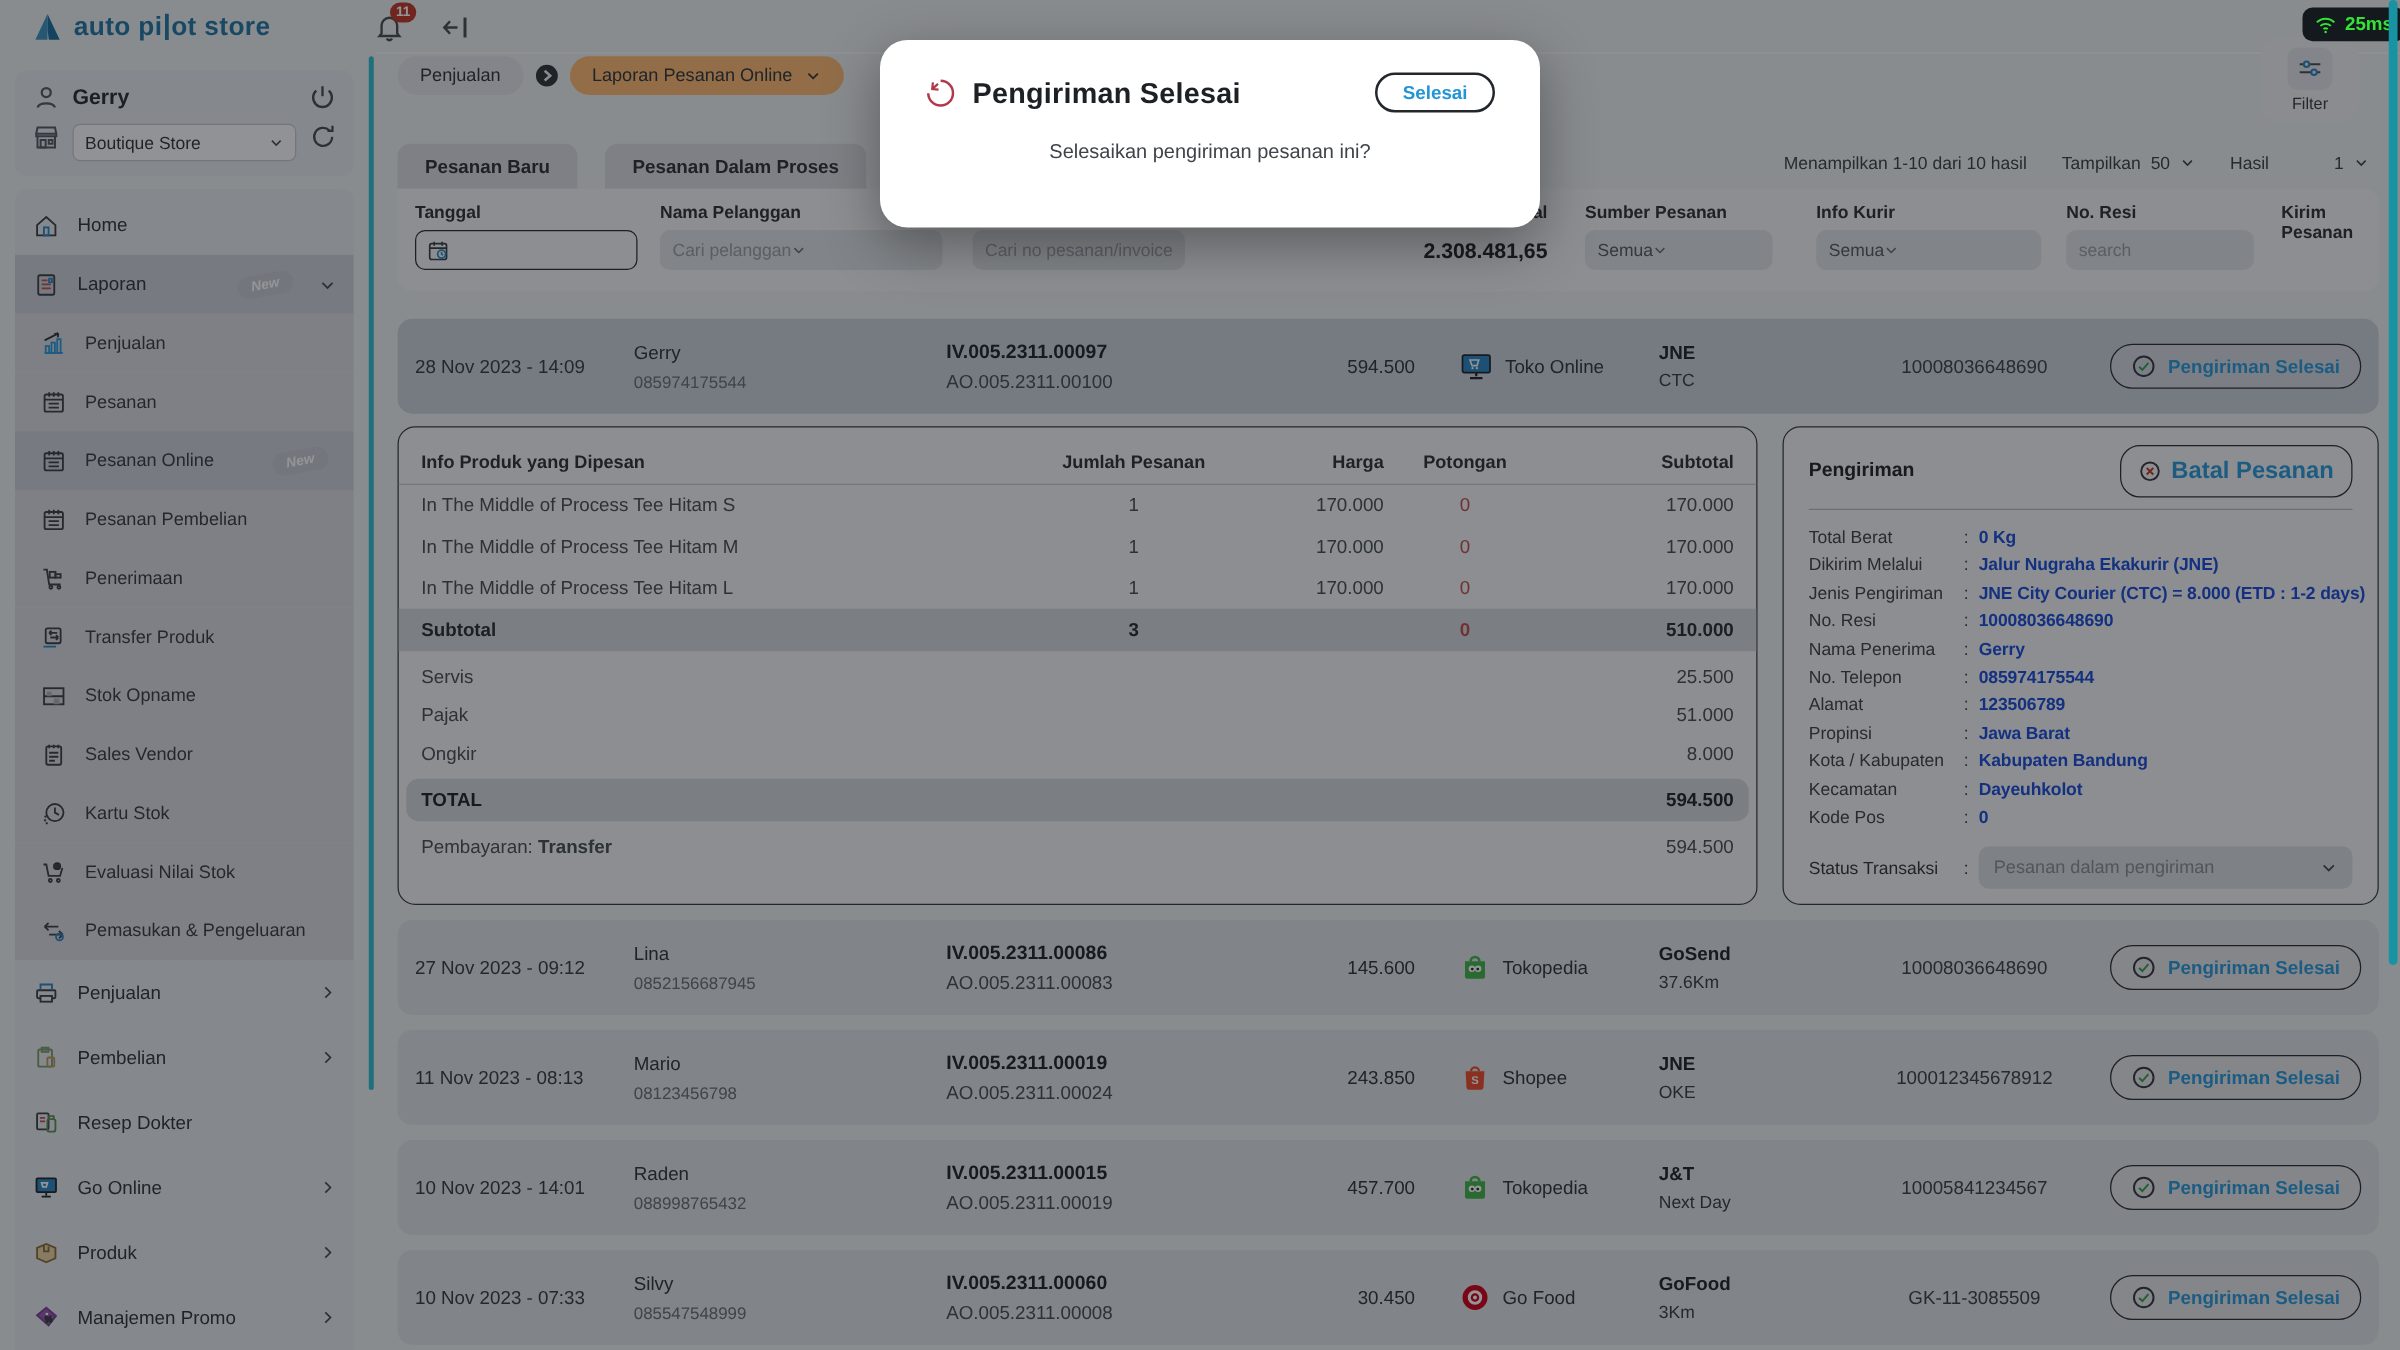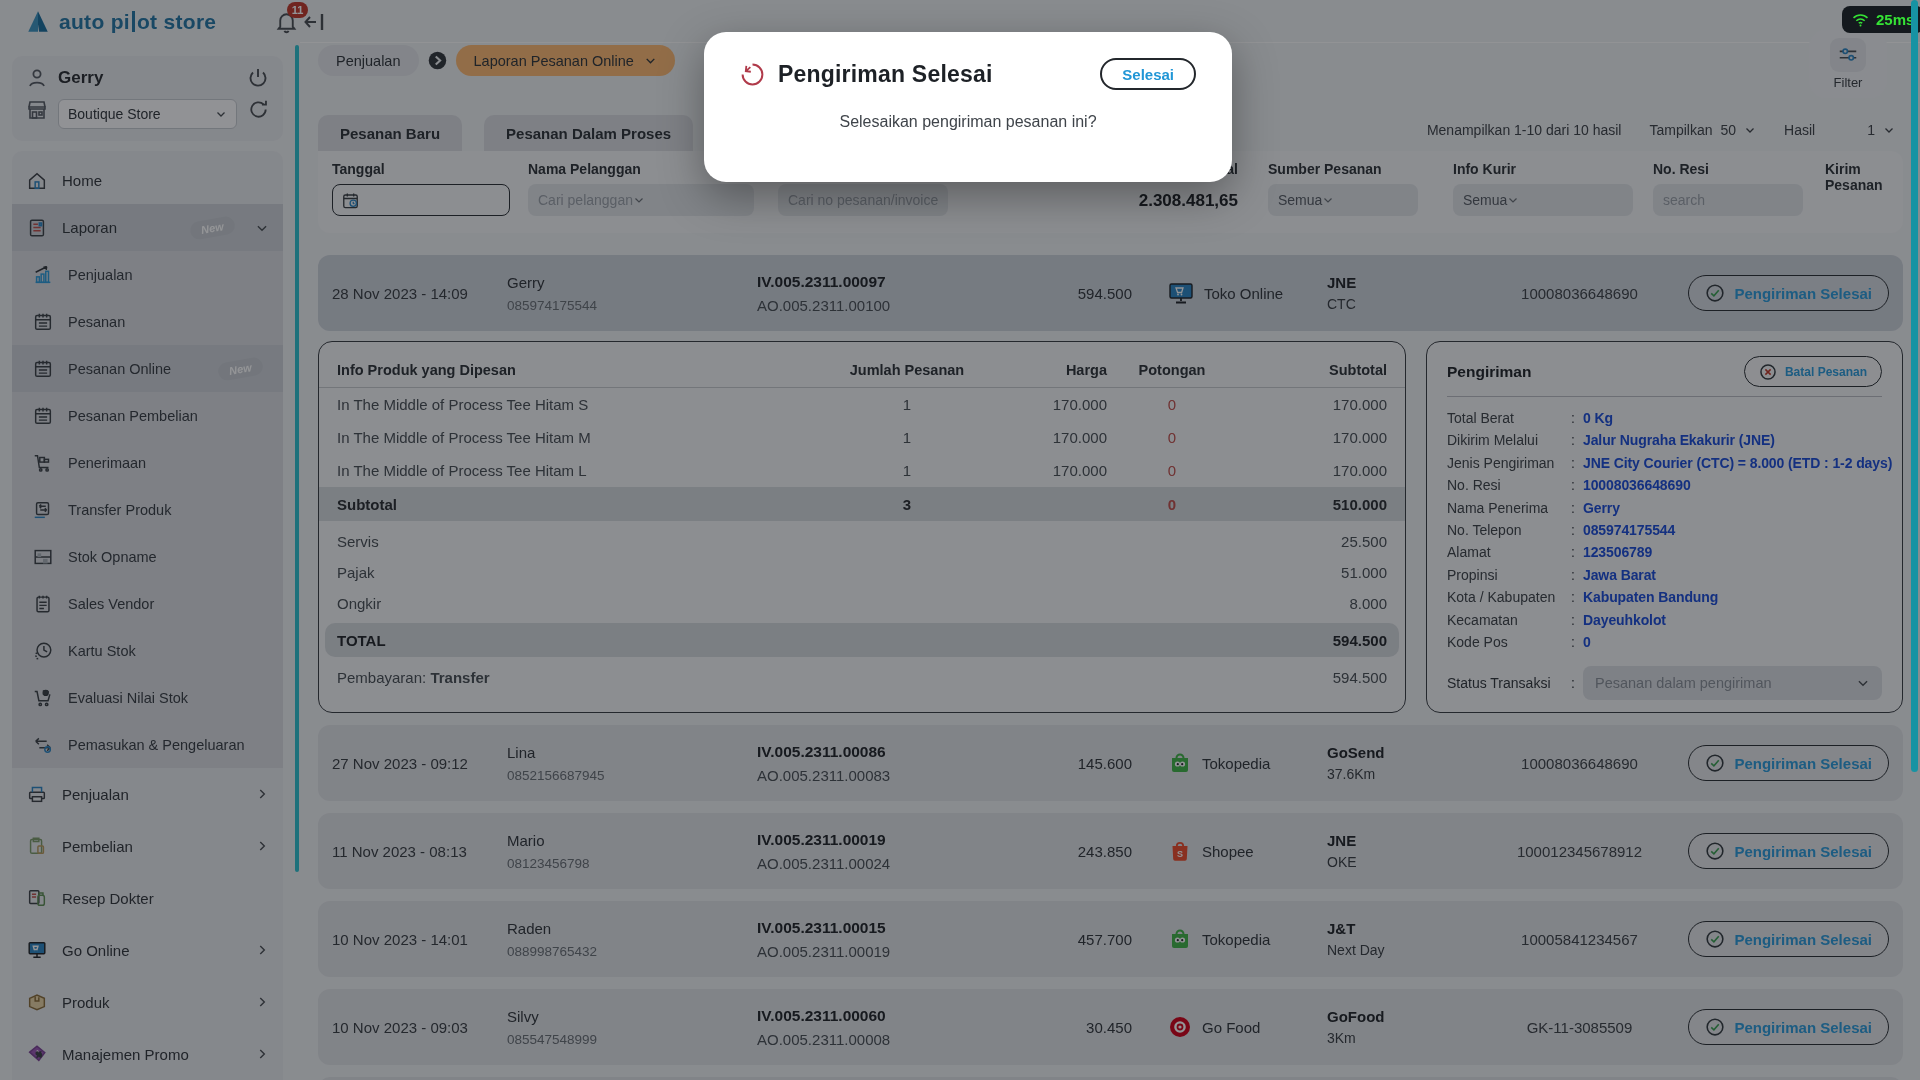--- a/index.html
+++ b/index.html
@@ -2,21 +2,21 @@
 <html><head>
 <meta charset="utf-8">
 <style>
   *{box-sizing:border-box;margin:0;padding:0}
   html,body{width:1920px;height:1080px;overflow:hidden}
   body{background:#eef0f3;font-family:"Liberation Sans",sans-serif;position:relative;color:#33383e}
   .icn{display:inline-flex;align-items:center;justify-content:center;flex:0 0 auto}
   .icn svg{display:block}
 
   
-  .topbar{position:absolute;left:0;top:0;width:100%;height:43px;display:flex;align-items:center;padding-left:25px;gap:3px}
+  .topbar{position:absolute;left:0;top:0;width:100%;height:43px;display:flex;align-items:center;padding-left:25px;gap:28px}
   .logo{display:flex;align-items:center;gap:8px}
   .logo-text{font-size:21px;font-weight:700;color:#2678a6;letter-spacing:.3px;display:flex;align-items:center}
   .logo-bar{width:3px;height:21px;background:#2678a6;margin:0 2px;display:inline-block}
   .bell{position:relative;margin-left:55px}
   .bell .badge{position:absolute;top:-7px;right:-9px;background:#c0392b;color:#fff;font-size:11px;font-weight:700;border-radius:9px;padding:2px 5px;min-width:18px;text-align:center}
   .topline{position:absolute;left:300px;right:0;top:42px;height:1px;background:rgba(255,255,255,.85)}
 
   
   .sidebar{position:absolute;left:12px;top:56px;width:271px}
   .user-card{background:#e7e9ed;border-radius:10px;padding:10px 12px 12px}
@@ -88,21 +88,21 @@
   .prow{height:33px;font-size:15px;color:#4a5057}
   .tc{text-align:center}.tr{text-align:right}
   .red{color:#c0504d}
   .prow.band{background:#d5d9dd;font-weight:700;color:#2b2f34;height:34px}
   .feerow{display:grid;grid-template-columns:1fr 150px;padding:0 18px;height:31px;align-items:center;font-size:15px;color:#4a5057}
   .totalband{margin:4px 6px 6px;background:#d5d9dd;border-radius:10px;height:34px;display:grid;grid-template-columns:1fr 156px;padding:0 12px;align-items:center;font-weight:700;color:#23272c;font-size:15px}
   .payrow{display:grid;grid-template-columns:1fr 150px;padding:6px 18px 0;align-items:center;font-size:15px;color:#4a5057}
   .p-right{width:477px;padding:14px 20px 12px}
   .pr-head{display:flex;align-items:center;justify-content:space-between}
   .pr-title{font-size:15.5px;font-weight:700;color:#22262b}
-  .pill-btn.small{height:31px;border-radius:16px;padding:0 14px;font-size:12px;gap:8px}
+  .pill-btn.small{height:42px;border-radius:16px;padding:0 14px;font-size:19px;gap:8px}
   .pr-line{border-bottom:1.4px solid #b9bcc2;margin-top:9px}
   .shiprows{margin-top:10px}
   .shiprow{display:grid;grid-template-columns:124px 12px 1fr;font-size:14px;line-height:22.4px}
   .shiprow .sl{color:#3f444a}.shiprow .sc{color:#3f444a}
   .shiprow .sv{font-weight:700;color:#1d4ed8;white-space:nowrap;letter-spacing:-.1px}
   .statusrow{display:grid;grid-template-columns:124px 12px 1fr;align-items:center;margin-top:13px;font-size:14px}
   .status-select{height:34px;background:#dadde2;border-radius:8px;display:flex;align-items:center;justify-content:space-between;padding:0 12px;color:#8a9099;font-size:14.5px}
   .partialrow{height:14px;background:#dfe2e6;border-radius:12px 12px 0 0}
 
   
@@ -864,21 +864,21 @@
           <button class="pill-btn">
       <span class="icn">
               <svg width="20" height="20" viewBox="0 0 24 24" fill="none" stroke-width="1.9">
                 <circle cx="12" cy="12" r="9.4" stroke="#343b40"></circle>
                 <path d="M7.5 12.4 L10.7 15.4 L16.5 8.8" stroke="#3ba052"></path>
               </svg>
             </span>Pengiriman Selesai</button>
         </span>
   </div>
       <div class="orow">
-    <span class="c-date">10 Nov 2023 - 09:03</span>
+    <span class="c-date">10 Nov 2023 - 07:33</span>
     <span>
           <div class="c-name">Silvy</div>
           <div class="c-phone">085547548999</div>
         </span>
     <span>
           <div class="c-inv1">IV.005.2311.00060</div>
           <div class="c-inv2">AO.005.2311.00008</div>
         </span>
     <span class="c-total">30.450</span>
     <span class="c-src">

